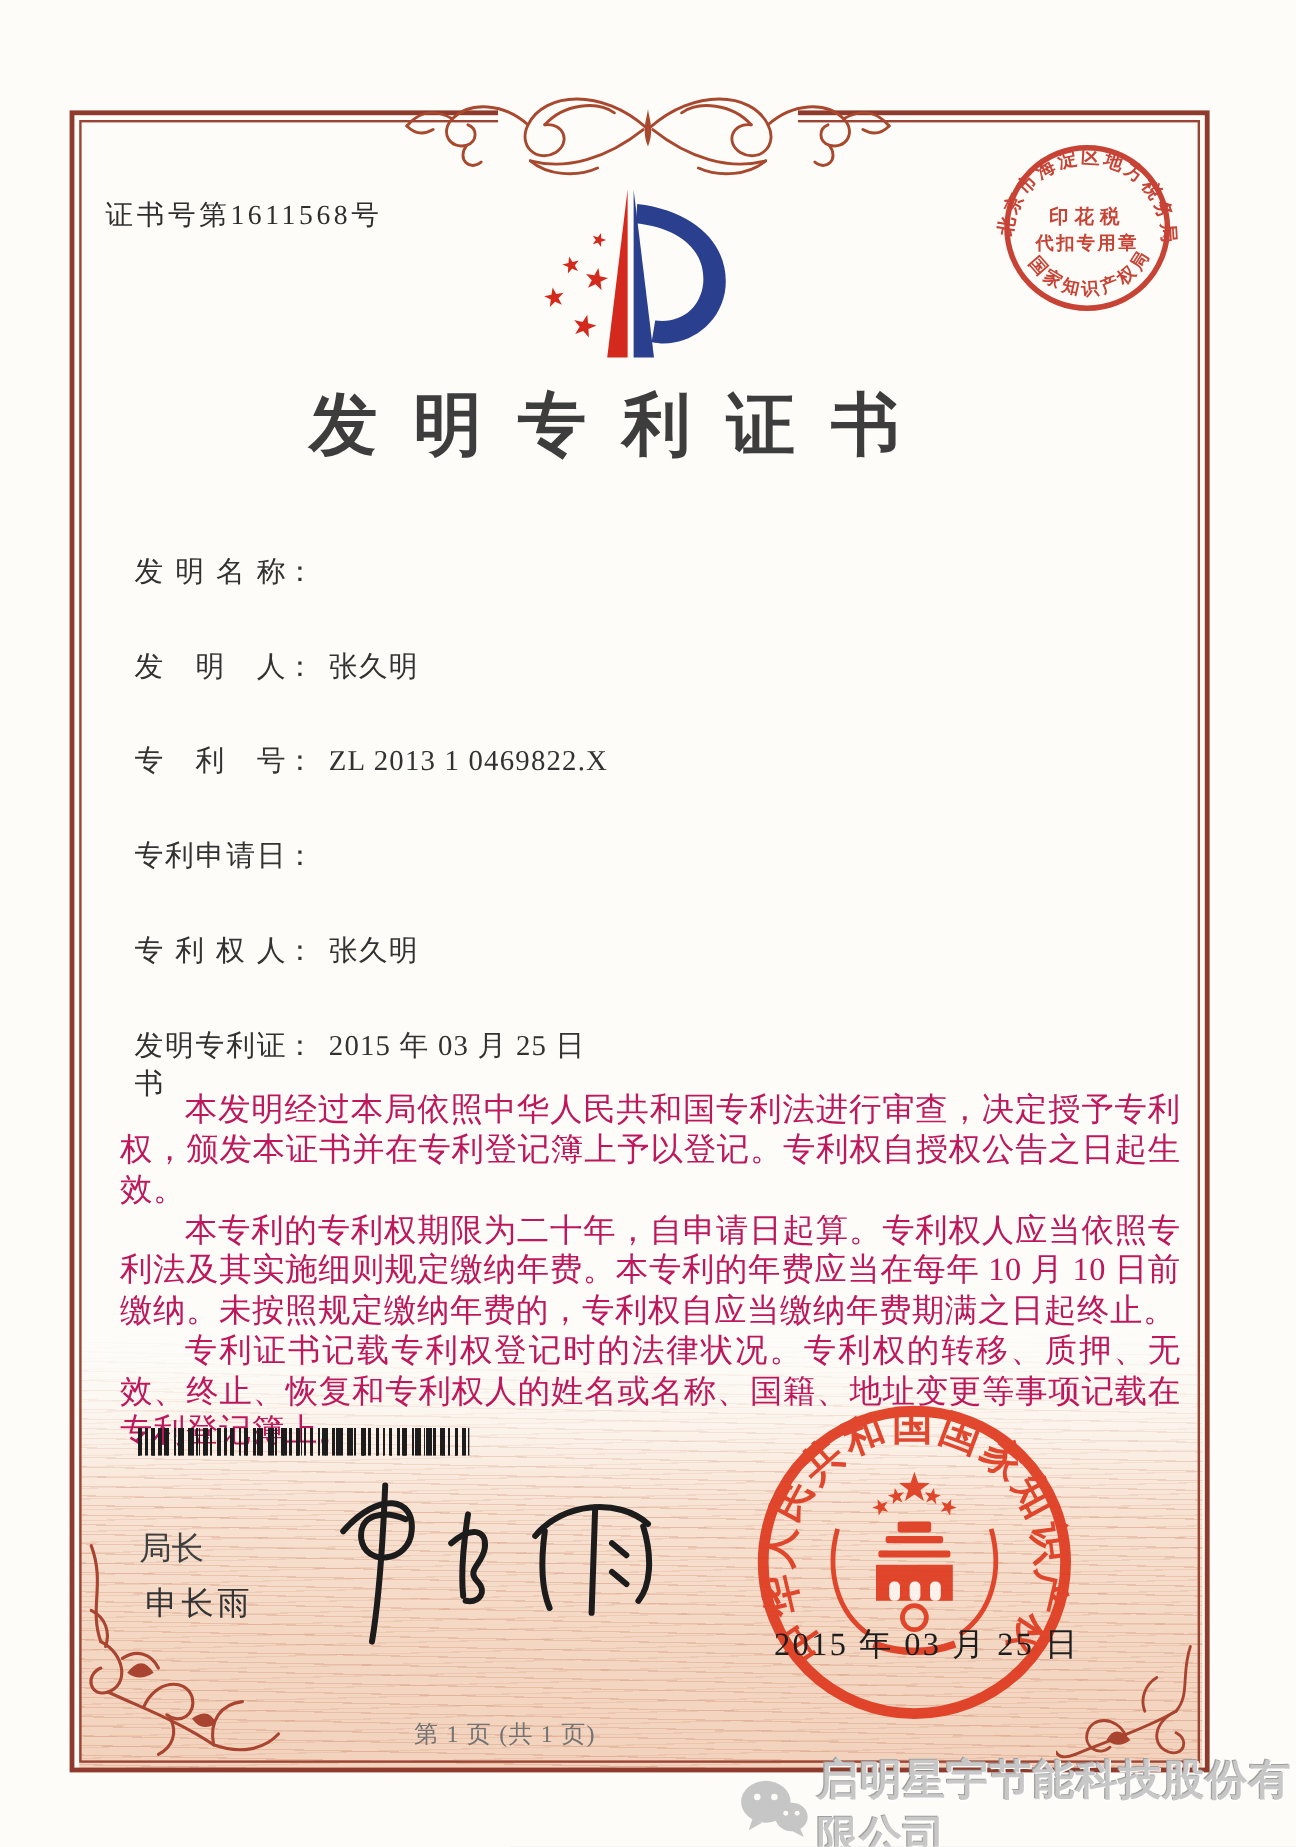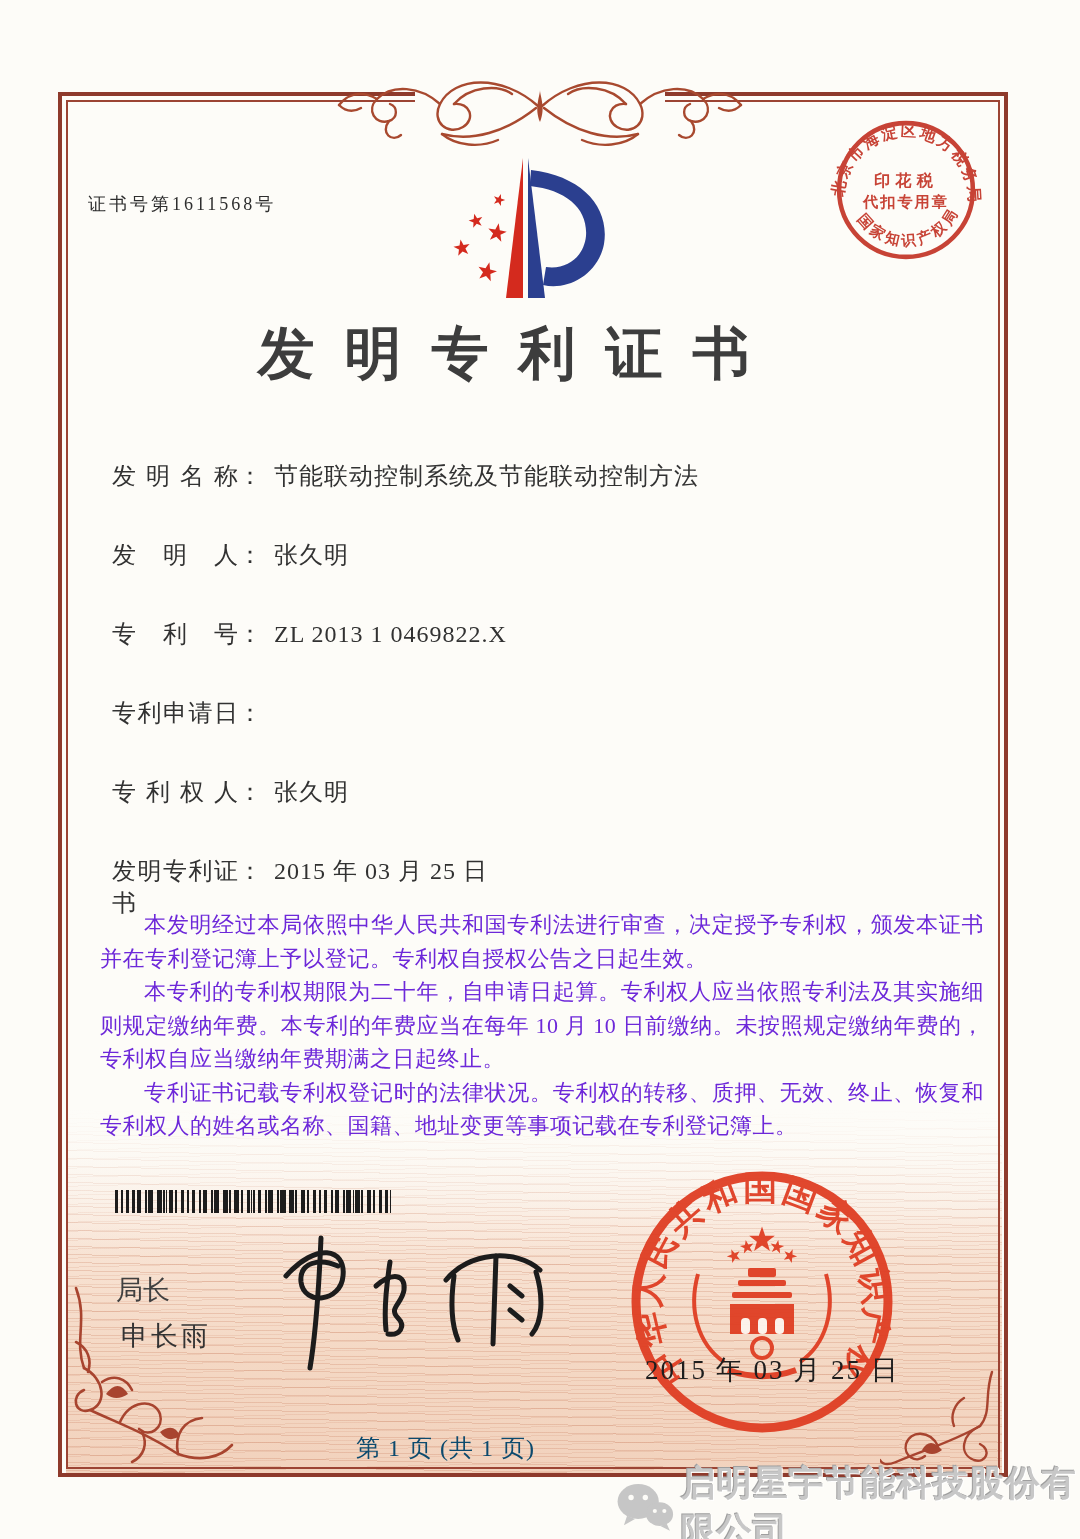--- a/index.html
+++ b/index.html
@@ -14,50 +14,50 @@
   .pink-zone::before{content:"";position:absolute;left:0;top:0;right:0;height:150px;
       background:linear-gradient(to bottom,rgba(253,252,248,1),rgba(253,252,248,0));}
   
   .frame{position:absolute;left:58px;top:92px;width:942px;height:1377px;border:4px solid #8e3a2c;z-index:2;}
   .frame::before{content:"";position:absolute;inset:4px;border:2px solid #9c4434;}
   
   .orn-top{position:absolute;left:330px;top:50px;z-index:3;}
   .corner-bl{position:absolute;left:62px;top:1282px;z-index:3;}
   .corner-br{position:absolute;left:880px;top:1368px;z-index:3;}
   
-  .cert-number{position:absolute;left:88px;top:164px;font-size:18px;letter-spacing:3px;color:#2e2e2e;z-index:4;margin-top:28px;}
+  .cert-number{position:absolute;left:88px;top:164px;font-size:23px;letter-spacing:3px;color:#2e2e2e;z-index:4;}
   .logo{position:absolute;left:443px;top:148px;z-index:4;}
   .tax-stamp{position:absolute;left:830px;top:114px;z-index:4;opacity:.95;}
   .title{position:absolute;left:0;top:316px;width:1010px;margin:0;text-align:center;font-weight:600;
          font-size:57px;letter-spacing:30px;padding-left:27px;box-sizing:border-box;color:#3d3d3d;z-index:4;}
   
   .fields{position:absolute;left:112px;top:460px;width:830px;z-index:4;}
   .row{display:flex;align-items:baseline;height:30px;margin-bottom:49px;font-size:24px;color:#323232;}
   .row .lbl{display:inline-block;width:126px;text-align:justify;text-align-last:justify;}
   .row .colon{margin:0 2px 0 0;}
   .row .val{margin-left:10px;letter-spacing:1px;}
   
-  .body-text{position:absolute;left:100px;top:908px;width:884px;font-size:22px;line-height:33.5px;
-             color:#6d28d9;z-index:4;text-align:justify;}
+  .body-text{position:absolute;left:100px;top:908px;width:884px;font-size:27px;line-height:33.5px;
+             color:#be185d;z-index:4;text-align:justify;}
   .body-text p{margin:0;text-indent:2em;letter-spacing:.5px;}
   
   .barcode{position:absolute;left:115px;top:1190px;width:276px;height:23px;z-index:4;
     background:
       repeating-linear-gradient(90deg,#1c1c1c 0 2px,transparent 2px 6px),
       repeating-linear-gradient(90deg,#1c1c1c 0 3px,transparent 3px 11px),
       repeating-linear-gradient(90deg,#1c1c1c 0 1px,transparent 1px 17px);}
   .signer-title{position:absolute;left:116px;top:1272px;font-size:27px;color:#404040;z-index:4;
                 font-family:"Liberation Sans","DejaVu Sans",sans-serif;}
   .signer-name{position:absolute;left:121px;top:1318px;font-size:27px;color:#333;z-index:4;
                font-family:"Liberation Sans","DejaVu Sans",sans-serif;letter-spacing:3px;}
   .signature{position:absolute;left:258px;top:1228px;z-index:5;}
   .seal{position:absolute;left:622px;top:1162px;z-index:4;opacity:.93;}
   .seal-date{position:absolute;left:645px;top:1352px;font-size:27px;color:#1e1e1e;letter-spacing:2px;z-index:5;}
-  .page-footer{position:absolute;left:345px;top:1432px;width:190px;text-align:right;font-size:24px;
-               color:#0c4a6e;letter-spacing:1px;z-index:4;}
+  .page-footer{position:absolute;left:345px;top:1432px;width:190px;text-align:left;font-size:20px;
+               color:#737373;letter-spacing:1px;z-index:4;}
   
   .watermark{position:absolute;left:616px;top:1460px;display:flex;align-items:center;gap:6px;z-index:6;}
   .watermark .wm-text{font-family:"Liberation Sans","DejaVu Sans",sans-serif;font-weight:bold;
       font-size:35px;color:#c7c7c7;letter-spacing:1px;
       text-shadow:1px 1px 0 #ffffff,-1px -1px 0 #9f9f9f;}
   svg{display:block;}
 </style>
 </head>
 <body>
 
@@ -148,21 +148,20 @@
       <textPath href="#taxArcBot" startOffset="4">国家知识产权局</textPath>
     </text>
   </svg>
 
   <h1 class="title">发明专利证书</h1>
 
   <div class="fields">
     <div class="row">
       <span class="lbl">发明名称</span>
         <span class="colon">：</span>
-      <span class="val">节能联动控制系统及节能联动控制方法</span>
     </div>
     <div class="row">
       <span class="lbl">发明人</span>
         <span class="colon">：</span>
       <span class="val">张久明</span>
     </div>
     <div class="row">
       <span class="lbl">专利号</span>
         <span class="colon">：</span>
       <span class="val">ZL 2013 1 0469822.X</span>

